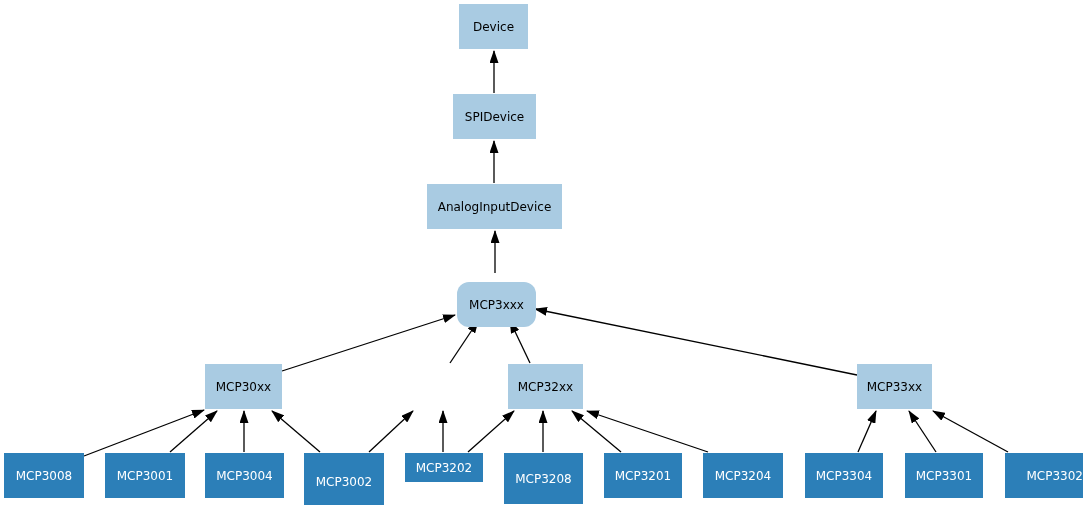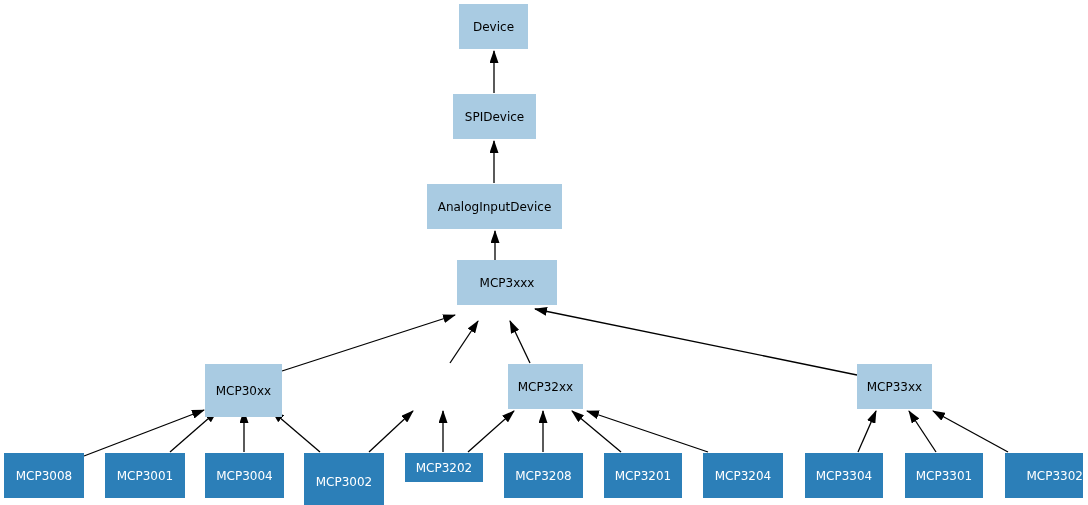--- a/index.html
+++ b/index.html
@@ -68,24 +68,24 @@
   <div class="nodes-layer" id="nodes-layer">
       <div class="node ancestor" style="left: 453px; top: 94px; width: 83px; height: 45px;">
         <span>SPIDevice</span>
       </div>
       <div class="node ancestor" style="left: 459px; top: 4px; width: 69px; height: 45px;">
         <span>Device</span>
       </div>
       <div class="node ancestor" style="left: 427px; top: 184px; width: 135px; height: 45px;">
         <span>AnalogInputDevice</span>
       </div>
-      <div class="node ancestor" style="left: 457px; top: 260px; width: 100px; height: 45px;">
+      <div class="node ancestor" style="left: 457px; top: 282px; width: 79px; height: 45px; border-radius: 12px;">
         <span>MCP3xxx</span>
       </div>
-      <div class="node ancestor" style="left: 205px; top: 364px; width: 77px; height: 53px;">
+      <div class="node ancestor" style="left: 205px; top: 364px; width: 77px; height: 45px;">
         <span>MCP30xx</span>
       </div>
       <div class="node ancestor" style="left: 508px; top: 364px; width: 75px; height: 45px;">
         <span>MCP32xx</span>
       </div>
       <div class="node ancestor" style="left: 857px; top: 364px; width: 75px; height: 45px;">
         <span>MCP33xx</span>
       </div>
       <div class="node leaf" style="left: 4px; top: 453px; width: 80px; height: 45px;">
         <span>MCP3008</span>
@@ -95,21 +95,21 @@
       </div>
       <div class="node leaf" style="left: 205px; top: 453px; width: 79px; height: 45px;">
         <span>MCP3004</span>
       </div>
       <div class="node leaf" style="left: 304px; top: 453px; width: 80px; height: 58px;">
         <span>MCP3002</span>
       </div>
       <div class="node leaf" style="left: 405px; top: 453px; width: 78px; height: 29px;">
         <span>MCP3202</span>
       </div>
-      <div class="node leaf" style="left: 504px; top: 453px; width: 79px; height: 45px;">
+      <div class="node leaf" style="left: 504px; top: 453px; width: 79px; height: 51px;">
         <span>MCP3208</span>
       </div>
       <div class="node leaf" style="left: 604px; top: 453px; width: 78px; height: 45px;">
         <span>MCP3201</span>
       </div>
       <div class="node leaf" style="left: 703px; top: 453px; width: 80px; height: 45px;">
         <span>MCP3204</span>
       </div>
       <div class="node leaf" style="left: 805px; top: 453px; width: 78px; height: 45px;">
         <span>MCP3304</span>

